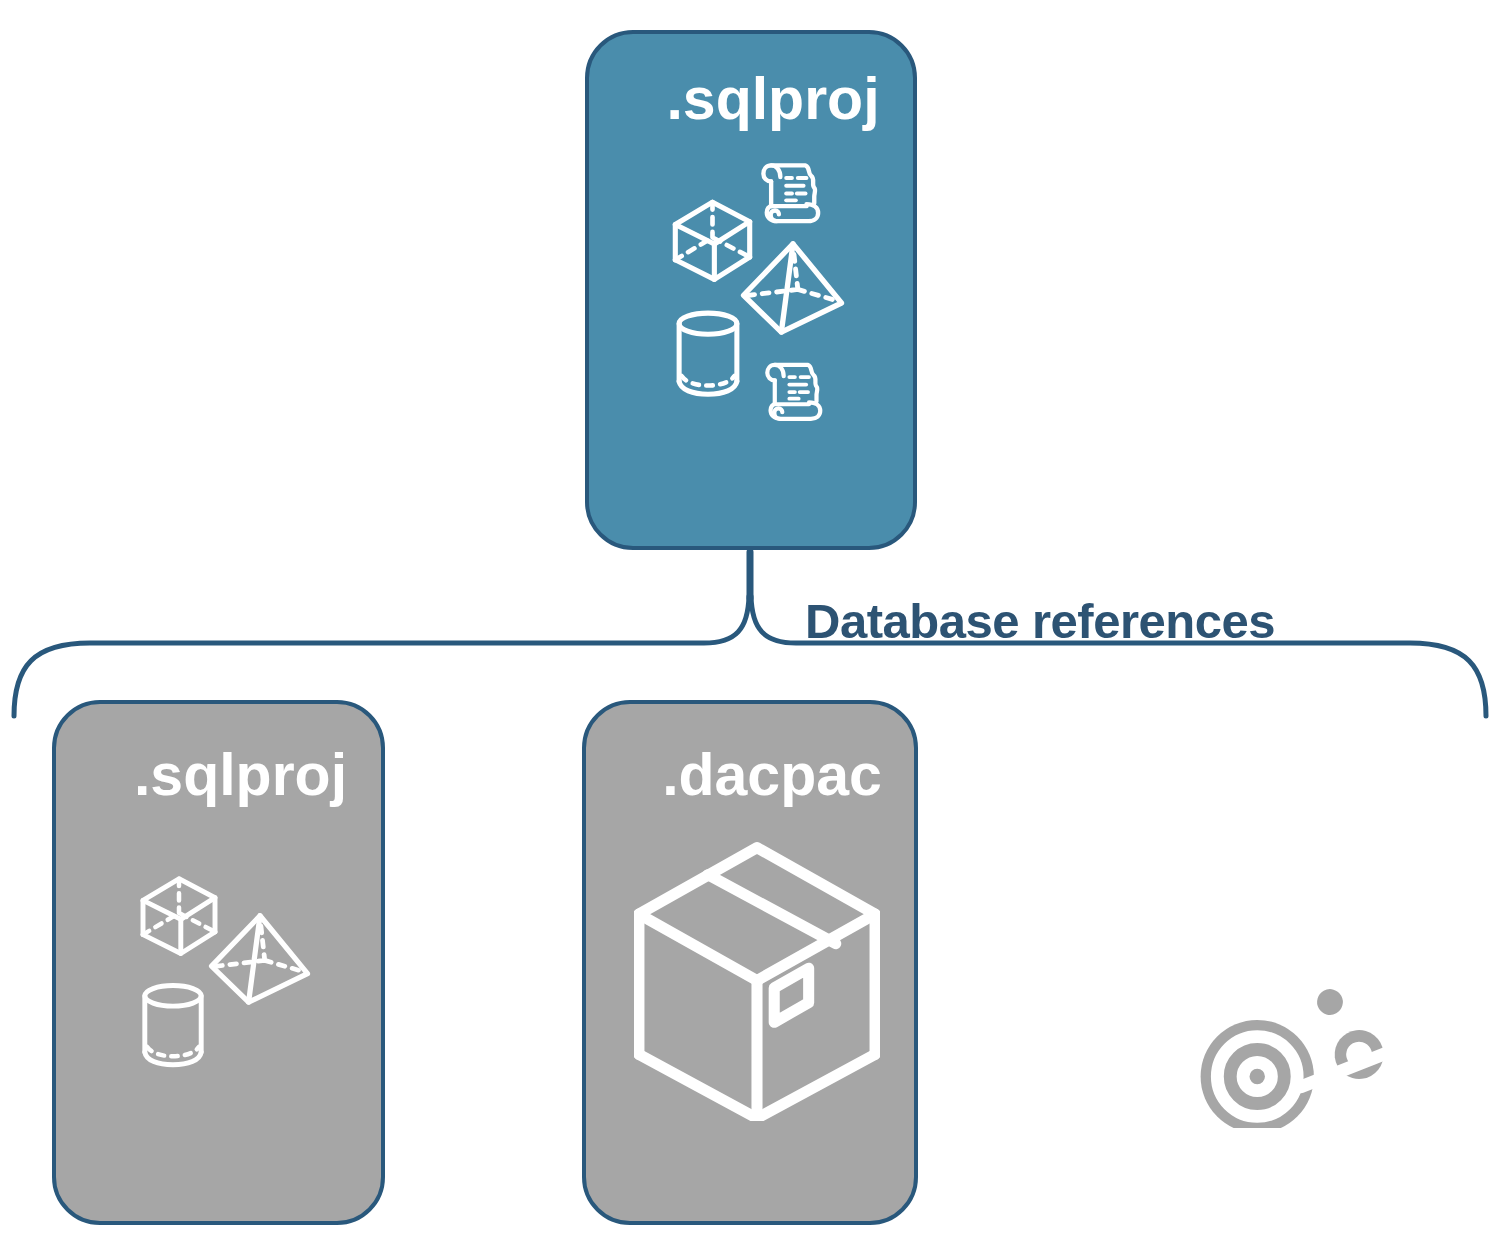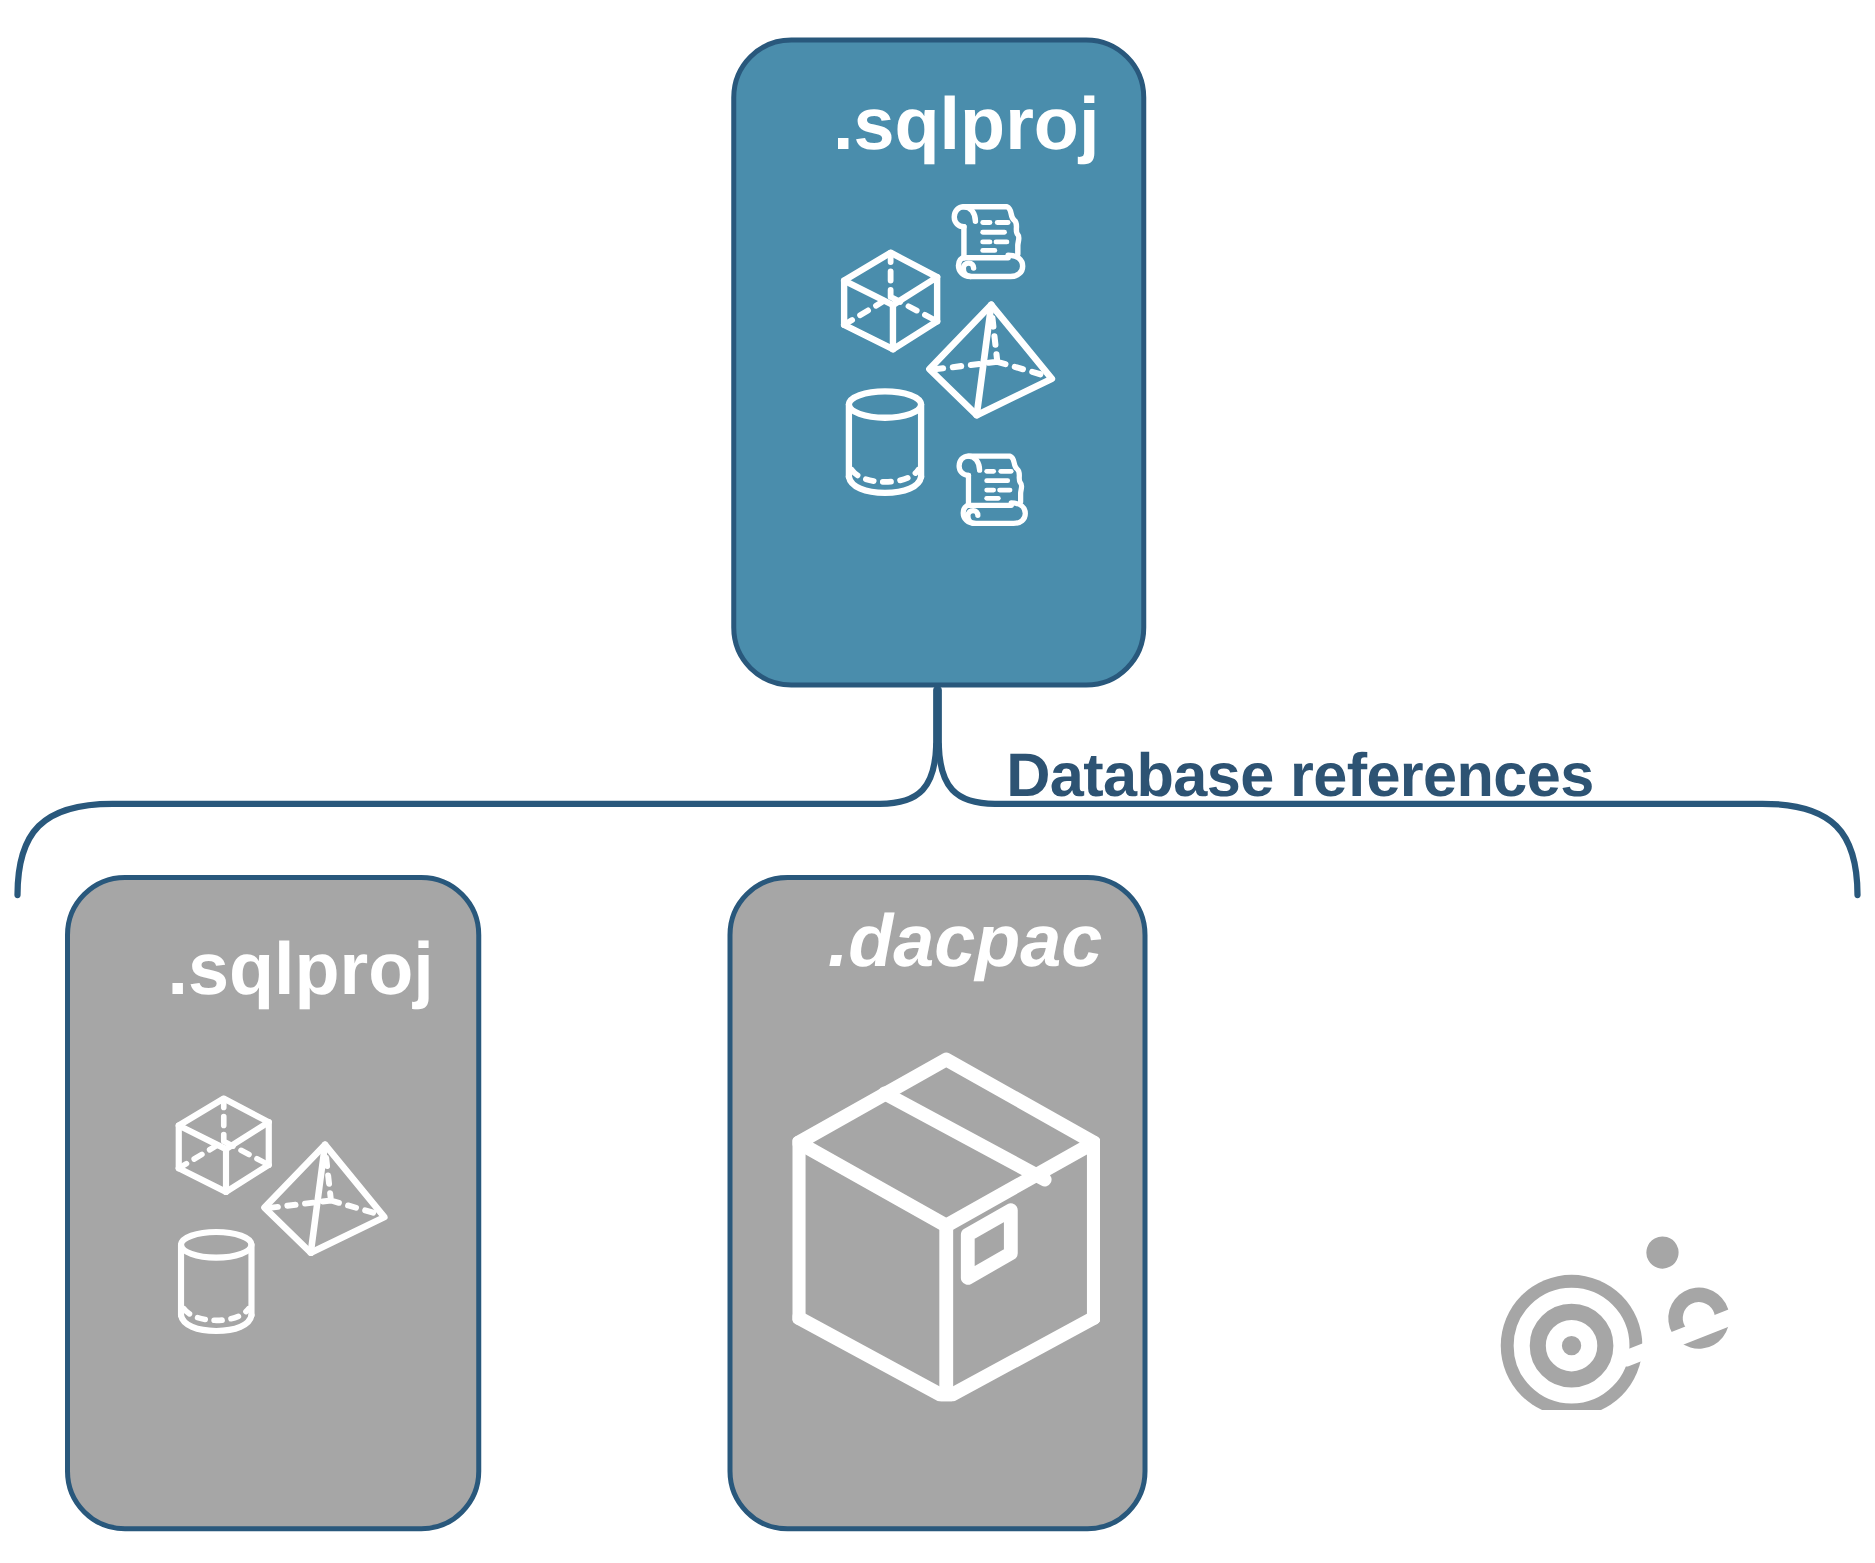--- a/index.html
+++ b/index.html
@@ -150,21 +150,21 @@
   <svg class="icon" style="left:139px; top:981px; width:68px; height:87px;" viewBox="0 0 76 96">
     <g stroke="#ffffff" fill="none" stroke-linecap="round" stroke-linejoin="round">
       <ellipse stroke-width="5.5" cx="38" cy="16" rx="31.5" ry="11.5"></ellipse>
       <path stroke-width="5.5" d="M 6.5 16 L 6.5 79 M 69.5 16 L 69.5 79"></path>
       <path stroke-width="5.5" d="M 6.5 79 C 8 88 21 93 38 93 C 55 93 68 88 69.5 79"></path>
       <path stroke-width="5" stroke-dasharray="7 8" d="M 9 73 C 14 80 25 83.5 38 83.5 C 51 83.5 62 80 67 73"></path>
     </g>
   </svg>
 
   <div class="card card-gray" style="left:582px; top:700px; width:336px; height:525px;">
-    <div class="card-title" style="margin-top:20px;font-style:italic;">.dacpac</div>
+    <div class="card-title" style="margin-top:42px;">.dacpac</div>
   </div>
 
   <svg class="icon" style="left:634px; top:840px; width:246px; height:281px;" viewBox="0 0 100 114">
     <g stroke="#ffffff" fill="none" stroke-linecap="round" stroke-linejoin="round" stroke-width="4.5">
       <path d="M 50 3 L 98 30 L 50 57 L 2 30 Z"></path>
       <path d="M 30 14 L 82 42"></path>
       <path d="M 2 30 L 2 87 M 98 30 L 98 87 M 50 57 L 50 113"></path>
       <path d="M 2 87 L 50 113 L 98 87"></path>
       <path d="M 57 60 L 71 52 L 71 66 L 57 74 Z"></path>
     </g>

